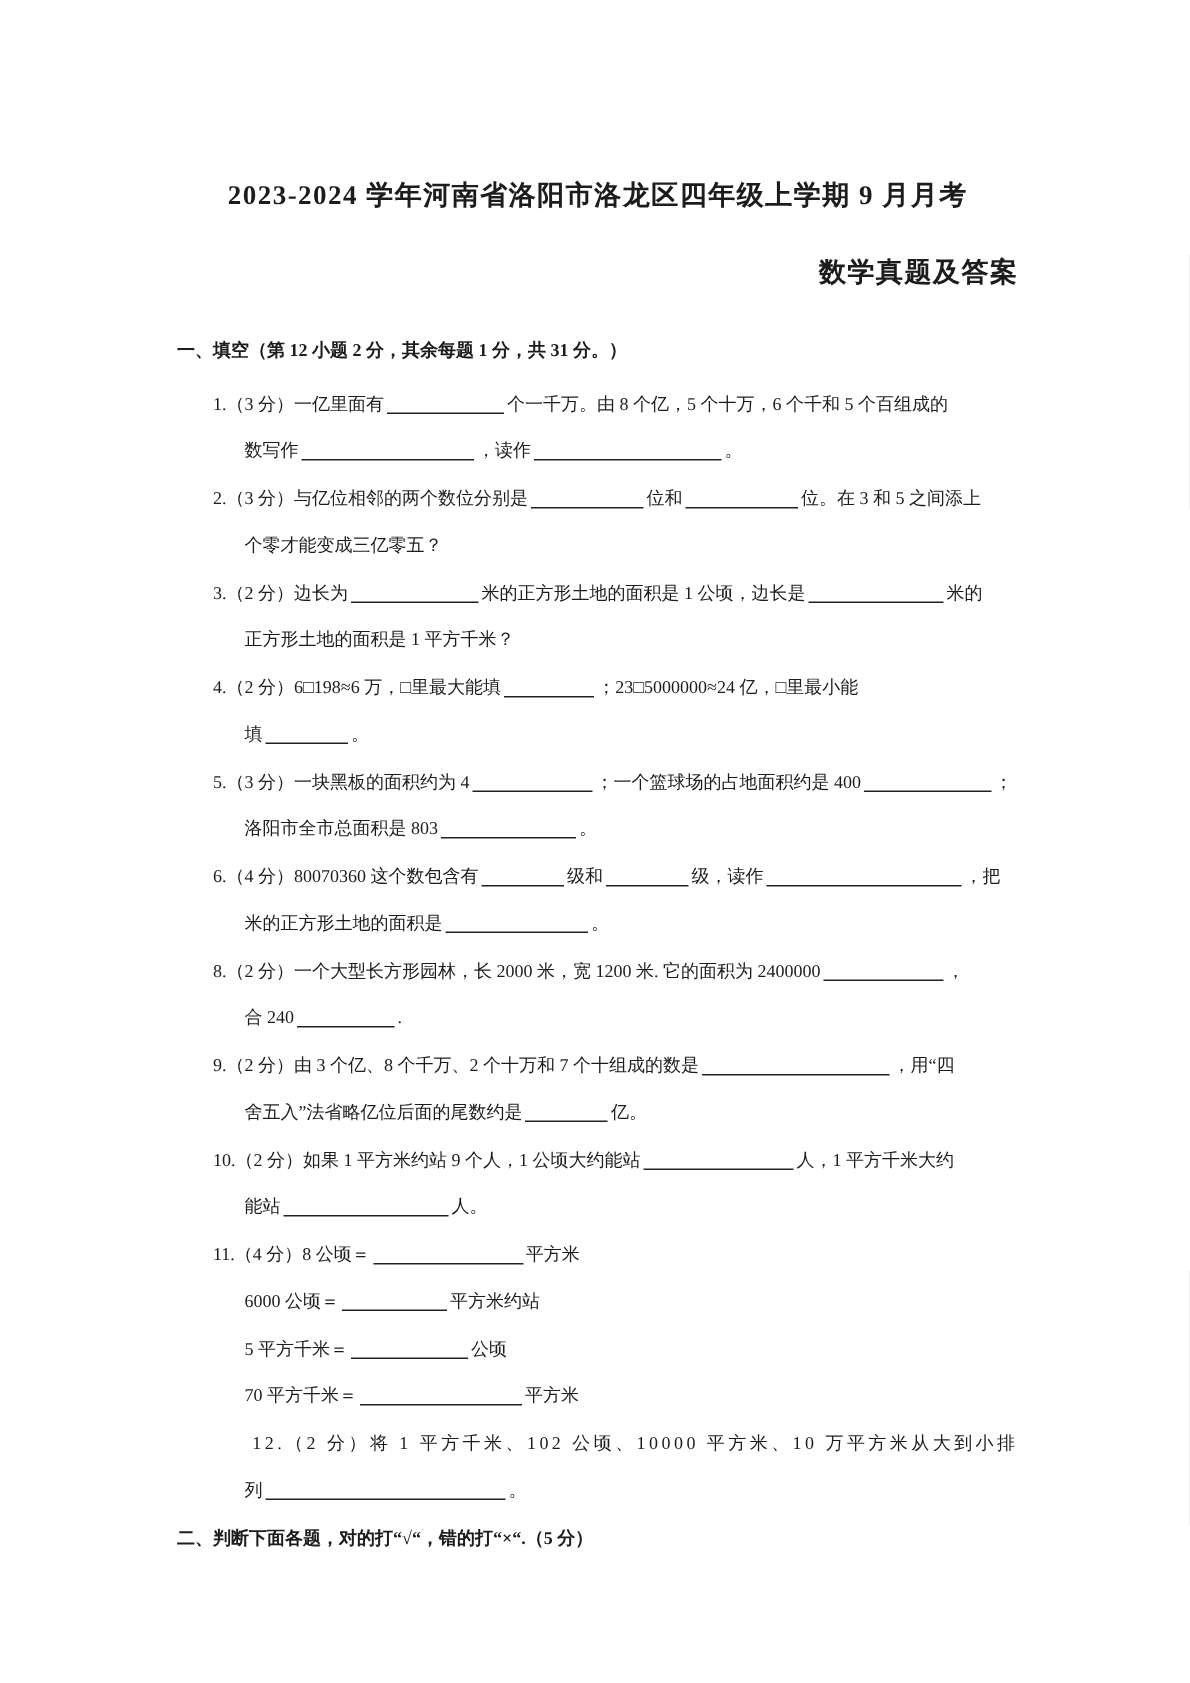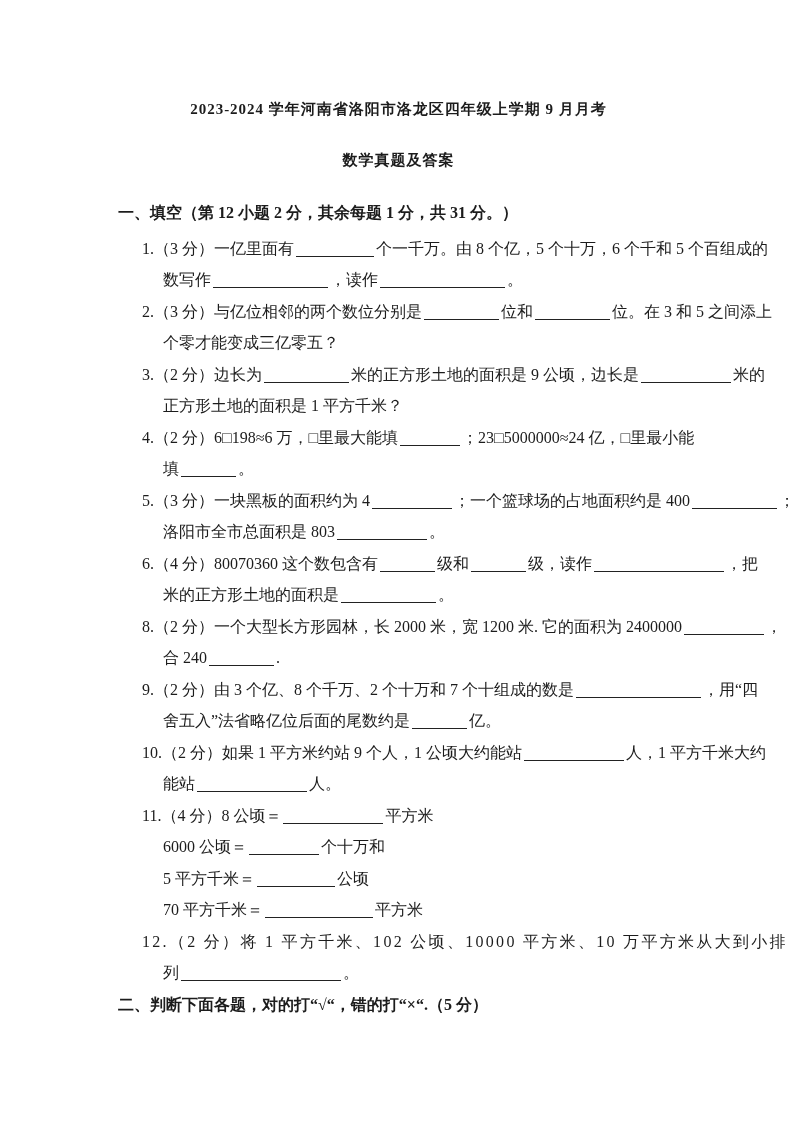--- a/index.html
+++ b/index.html
@@ -10,26 +10,27 @@
     background:#ffffff;
     box-sizing:border-box;
     padding:92px 114px 0 118px;
     font-family:"Liberation Serif","DejaVu Serif",serif;
     color:#1c1c1c;
     overflow:hidden;
   }
   .title{
     text-align:center;
     font-weight:bold;
-    font-size:15px;
+    font-size:18px;
     line-height:34px;
     letter-spacing:1px;
+    margin-top:21px;
   }
-  .title .t2{margin-top:17px;}
-  .doc-body{margin-top:20px;font-size:16px;line-height:31.5px;}
+  .title .t2{margin-top:17px;text-align:right;}
+  .doc-body{margin-top:20px;font-size:12px;line-height:31.5px;}
   .heading{
     font-weight:bold;
     margin-bottom:4px;
     white-space:nowrap;
   }
   .question{margin:0;}
   .q-line{white-space:nowrap;margin-left:24px;}
   .q-line.cont{padding-left:21px;}
   .q-line.spread{letter-spacing:2.3px;text-align:right;}
   .blank{
@@ -52,21 +53,21 @@
       <div class="heading">一、填空（第 12 小题 2 分，其余每题 1 分，共 31 分。）</div>
       <div class="question">
         <div class="q-line"><span>1.（3 分）一亿里面有</span><span class="blank" style="width: 78px;"></span><span>个一千万。由 8 个亿，5 个十万，6 个千和 5 个百组成的</span></div>
         <div class="q-line cont"><span>数写作</span><span class="blank" style="width: 115px;"></span><span>，读作</span><span class="blank" style="width: 125px;"></span><span>。</span></div>
       </div>
       <div class="question">
         <div class="q-line"><span>2.（3 分）与亿位相邻的两个数位分别是</span><span class="blank" style="width: 75px;"></span><span>位和</span><span class="blank" style="width: 75px;"></span><span>位。在 3 和 5 之间添上</span></div>
         <div class="q-line cont"><span>个零才能变成三亿零五？</span></div>
       </div>
       <div class="question">
-        <div class="q-line"><span>3.（2 分）边长为</span><span class="blank" style="width: 85px;"></span><span>米的正方形土地的面积是 9 公顷，边长是</span><span class="blank" style="width: 90px;"></span><span>米的</span></div>
+        <div class="q-line"><span>3.（2 分）边长为</span><span class="blank" style="width: 85px;"></span><span>米的正方形土地的面积是 1 公顷，边长是</span><span class="blank" style="width: 90px;"></span><span>米的</span></div>
         <div class="q-line cont"><span>正方形土地的面积是 1 平方千米？</span></div>
       </div>
       <div class="question">
         <div class="q-line"><span>4.（2 分）6□198≈6 万，□里最大能填</span><span class="blank" style="width: 60px;"></span><span>；23□5000000≈24 亿，□里最小能</span></div>
         <div class="q-line cont"><span>填</span><span class="blank" style="width: 55px;"></span><span>。</span></div>
       </div>
       <div class="question">
         <div class="q-line"><span>5.（3 分）一块黑板的面积约为 4</span><span class="blank" style="width: 80px;"></span><span>；一个篮球场的占地面积约是 400</span><span class="blank" style="width: 85px;"></span><span>；</span></div>
         <div class="q-line cont"><span>洛阳市全市总面积是 803</span><span class="blank" style="width: 90px;"></span><span>。</span></div>
       </div>
@@ -81,21 +82,21 @@
       <div class="question">
         <div class="q-line"><span>9.（2 分）由 3 个亿、8 个千万、2 个十万和 7 个十组成的数是</span><span class="blank" style="width: 125px;"></span><span>，用“四</span></div>
         <div class="q-line cont"><span>舍五入”法省略亿位后面的尾数约是</span><span class="blank" style="width: 55px;"></span><span>亿。</span></div>
       </div>
       <div class="question">
         <div class="q-line"><span>10.（2 分）如果 1 平方米约站 9 个人，1 公顷大约能站</span><span class="blank" style="width: 100px;"></span><span>人，1 平方千米大约</span></div>
         <div class="q-line cont"><span>能站</span><span class="blank" style="width: 110px;"></span><span>人。</span></div>
       </div>
       <div class="question">
         <div class="q-line"><span>11.（4 分）8 公顷＝</span><span class="blank" style="width: 100px;"></span><span>平方米</span></div>
-        <div class="q-line cont"><span>6000 公顷＝</span><span class="blank" style="width: 70px;"></span><span>个十万和</span></div>
+        <div class="q-line cont"><span>6000 公顷＝</span><span class="blank" style="width: 70px;"></span><span>平方米约站</span></div>
         <div class="q-line cont"><span>5 平方千米＝</span><span class="blank" style="width: 78px;"></span><span>公顷</span></div>
         <div class="q-line cont"><span>70 平方千米＝</span><span class="blank" style="width: 108px;"></span><span>平方米</span></div>
       </div>
       <div class="question">
         <div class="q-line spread"><span>12.（2 分）将 1 平方千米、102 公顷、10000 平方米、10 万平方米从大到小排</span></div>
         <div class="q-line cont"><span>列</span><span class="blank" style="width: 160px;"></span><span>。</span></div>
       </div>
       <div class="heading">二、判断下面各题，对的打“√“，错的打“×“.（5 分）</div>
     </div>
 </div>

